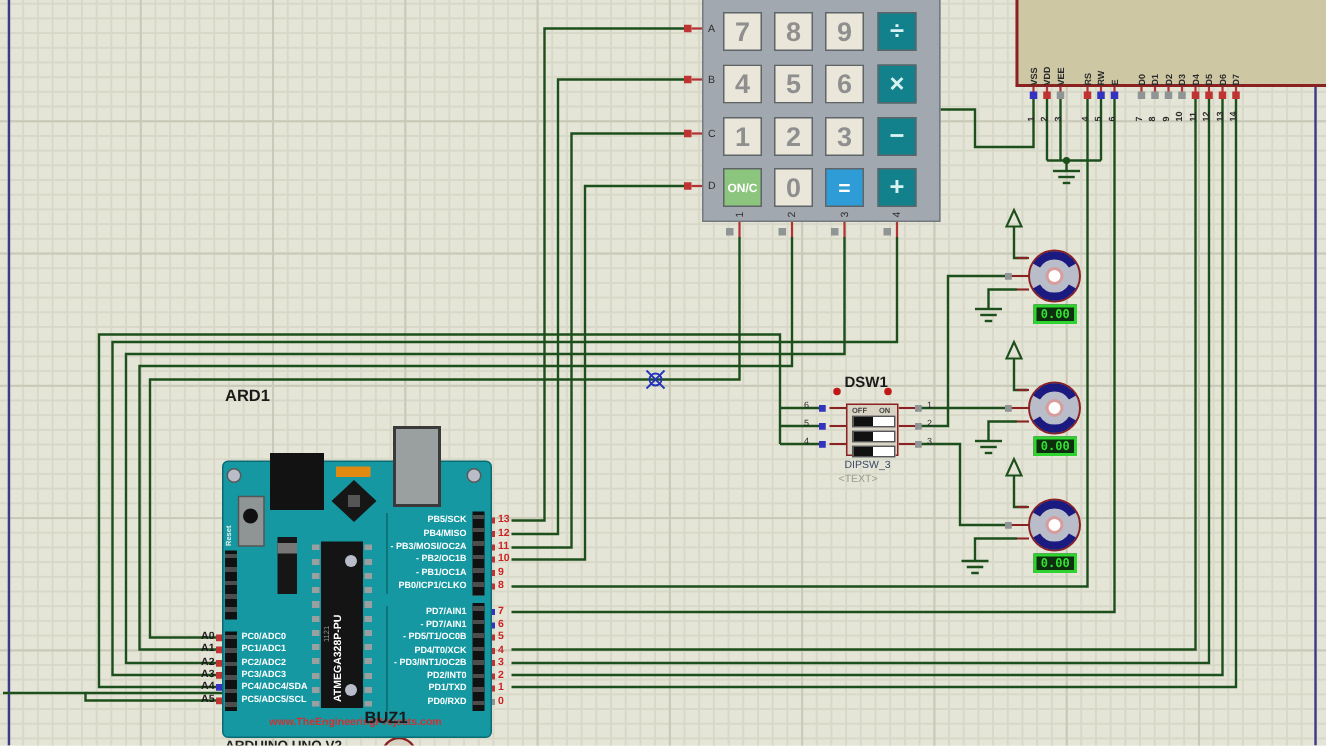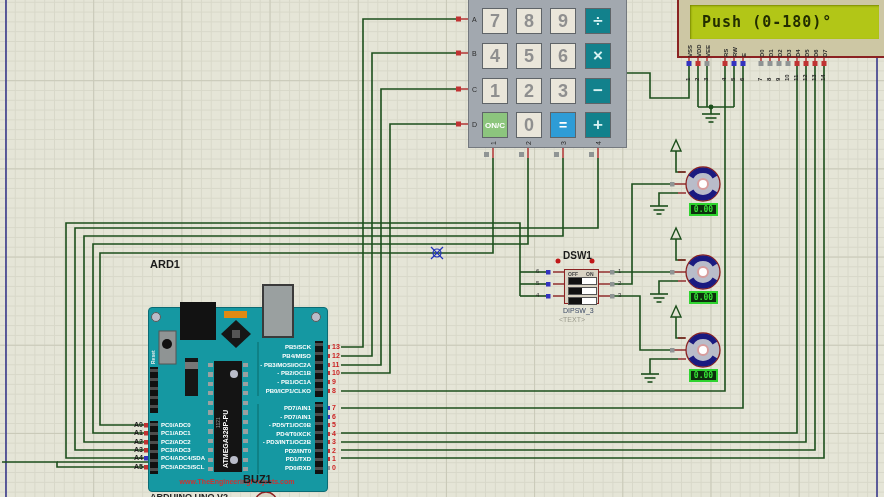--- a/index.html
+++ b/index.html
@@ -303,23 +303,20 @@
   <div class="key key-eq" style="left:81px;top:115px;">=</div>
   <div class="key key-op" style="left:116px;top:115px;">+</div>
 
   <div class="abs kp-collab vtext" style="left:21px;top:135px;height:13px;">1</div>
   <div class="abs kp-collab vtext" style="left:56px;top:135px;height:13px;">2</div>
   <div class="abs kp-collab vtext" style="left:91px;top:135px;height:13px;">3</div>
   <div class="abs kp-collab vtext" style="left:126px;top:135px;height:13px;">4</div>
 </div>
 
 <div class="abs lcd-body" style="left:677px;top:-2px;width:211px;height:60px;">
-  <div class="abs lcd-screen" style="left:11px;top:5px;width:189px;height:34px;">
-    <div class="abs lcd-text" style="left:12px;top:8px;">Push (0-180)°</div>
-  </div>
   <div class="abs lcd-pin vtext" style="left:8px;top:40px;height:17px;">VSS</div>
   <div class="abs lcd-pin vtext" style="left:17px;top:40px;height:17px;">VDD</div>
   <div class="abs lcd-pin vtext" style="left:26px;top:40px;height:17px;">VEE</div>
   <div class="abs lcd-pin vtext" style="left:44px;top:40px;height:17px;">RS</div>
   <div class="abs lcd-pin vtext" style="left:53px;top:40px;height:17px;">RW</div>
   <div class="abs lcd-pin vtext" style="left:62px;top:40px;height:17px;">E</div>
   <div class="abs lcd-pin vtext" style="left:80px;top:40px;height:17px;">D0</div>
   <div class="abs lcd-pin vtext" style="left:89px;top:40px;height:17px;">D1</div>
   <div class="abs lcd-pin vtext" style="left:98px;top:40px;height:17px;">D2</div>
   <div class="abs lcd-pin vtext" style="left:107px;top:40px;height:17px;">D3</div>

